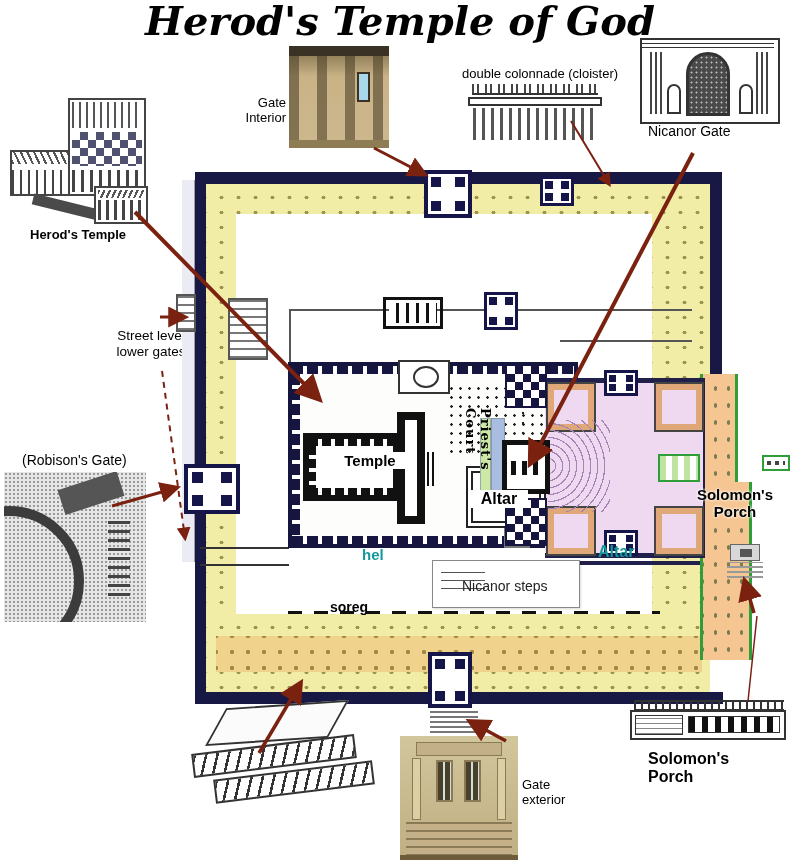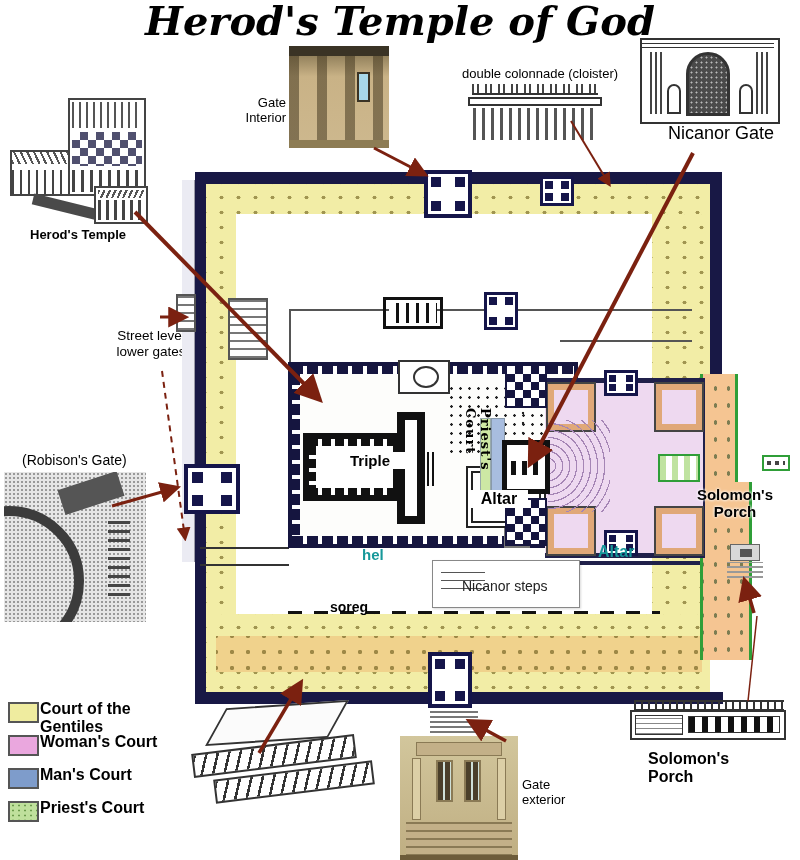--- a/index.html
+++ b/index.html
@@ -92,21 +92,21 @@
     <i class="abs" style="left:13px;top:4px;width:26px;height:22px;border:2px solid #333;border-radius:50%;background:#fff;"></i>
   </div>
 
   <div class="abs" style="left:303px;top:433px;width:96px;height:68px;background:#fff;border:6px solid #111;z-index:9;">
     <i class="cham-h" style="left:0;top:0;width:84px;height:7px;background-image:repeating-linear-gradient(90deg,#111 0 9px,#fff 9px 13px);"></i>
     <i class="cham-h" style="left:0;bottom:0;width:84px;height:7px;background-image:repeating-linear-gradient(90deg,#111 0 9px,#fff 9px 13px);"></i>
     <i class="cham-v" style="left:0;top:7px;width:7px;height:42px;background-image:repeating-linear-gradient(180deg,#111 0 9px,#fff 9px 13px);"></i>
   </div>
   <div class="abs" style="left:397px;top:412px;width:28px;height:112px;background:#fff;border:8px solid #111;z-index:9;"></div>
   <div class="abs" style="left:427px;top:452px;width:10px;height:34px;background-image:repeating-linear-gradient(90deg,#111 0 2px,transparent 2px 5px);z-index:9;"></div>
-  <div class="lbl" style="left:330px;top:452px;width:80px;text-align:center;font-weight:bold;font-size:15px;background:#fff;z-index:12;">Triple</div>
+  <div class="lbl" style="left:330px;top:452px;width:80px;text-align:center;font-weight:bold;font-size:15px;background:#fff;z-index:12;">Temple</div>
 
   <div class="abs" style="left:466px;top:466px;width:80px;height:62px;background:#fff;border:7px double #222;z-index:9;"></div>
   <div class="abs" style="left:504px;top:528px;width:26px;height:20px;background:#fff;border:2px solid #777;z-index:9;"></div>
   <div class="lbl" style="left:470px;top:490px;width:58px;text-align:center;font-weight:bold;font-size:16px;background:#fff;z-index:12;">Altar</div>
 
   <div class="abs" style="left:447px;top:384px;width:97px;height:70px;background-image:radial-gradient(#222 1.1px,transparent 1.5px);background-size:9px 9px;z-index:9;"></div>
 
   <div class="abs" style="left:480px;top:418px;width:11px;height:88px;background:#cde8a4;border:1px solid #9aa;z-index:9;"></div>
   <div class="abs" style="left:491px;top:418px;width:14px;height:88px;background:#a8bddf;border:1px solid #89a;z-index:9;"></div>
   <div class="lbl" style="left:462px;top:408px;height:110px;writing-mode:vertical-rl;font-family:'DejaVu Serif',serif;
@@ -213,21 +213,21 @@
   <div class="lbl" style="left:462px;top:67px;width:180px;font-size:13px;">double colonnade (cloister)</div>
 
   <div class="sketch" style="left:640px;top:38px;width:136px;height:82px;background:#fff;border:2px solid #333;">
     <i class="abs" style="left:0;top:0;width:132px;height:8px;background-image:repeating-linear-gradient(0deg,#333 0 1.5px,transparent 1.5px 4px);"></i>
     <i class="abs" style="left:44px;top:12px;width:44px;height:64px;border:3px solid #333;border-radius:22px 22px 0 0;background:#4a4a4a;background-image:radial-gradient(#bbb .8px,transparent 1.2px);background-size:5px 5px;"></i>
     <i class="abs" style="left:8px;top:12px;width:14px;height:62px;background-image:repeating-linear-gradient(90deg,#444 0 2px,transparent 2px 5px);"></i>
     <i class="abs" style="right:8px;top:12px;width:14px;height:62px;background-image:repeating-linear-gradient(90deg,#444 0 2px,transparent 2px 5px);"></i>
     <i class="abs" style="left:25px;top:44px;width:14px;height:30px;border:2px solid #333;border-radius:7px 7px 0 0;background:#fff;"></i>
     <i class="abs" style="right:25px;top:44px;width:14px;height:30px;border:2px solid #333;border-radius:7px 7px 0 0;background:#fff;"></i>
   </div>
-  <div class="lbl" style="left:668px;top:123px;font-size:18px;">Nicanor Gate</div>
+  <div class="lbl" style="left:648px;top:123px;font-size:14px;">Nicanor Gate</div>
 
   <div class="lbl" style="left:22px;top:452px;font-size:14px;">(Robison's Gate)</div>
   <div class="sketch" style="left:4px;top:472px;width:142px;height:150px;overflow:hidden;background-color:#e6e6e6;
               background-image:radial-gradient(#999 .8px,transparent 1.1px);background-size:4px 4px;">
     <i class="abs" style="left:-70px;top:34px;width:150px;height:150px;border:10px solid #3c3c3c;border-radius:50%;"></i>
     <i class="abs" style="left:56px;top:8px;width:62px;height:26px;background:#555;transform:rotate(-18deg);"></i>
     <i class="abs" style="left:104px;top:44px;width:22px;height:80px;background-image:repeating-linear-gradient(0deg,#444 0 3px,transparent 3px 9px);"></i>
   </div>
 
   <div class="sketch" style="left:188px;top:698px;width:195px;height:108px;">
@@ -255,30 +255,20 @@
     <i class="abs" style="left:0;top:14px;width:156px;height:30px;background:#fff;border:2px solid #333;"></i>
     <i class="abs" style="left:5px;top:19px;width:48px;height:20px;border:1px solid #333;background-image:repeating-linear-gradient(0deg,#888 0 1px,transparent 1px 5px);"></i>
     <i class="abs" style="left:58px;top:20px;width:92px;height:17px;border:1px solid #333;background-image:repeating-linear-gradient(90deg,#111 0 6px,transparent 6px 13px);"></i>
   </div>
   <div class="lbl pre" style="left:648px;top:750px;width:110px;font-weight:bold;font-size:16px;">Solomon's
 Porch</div>
 
   <div class="lbl pre" style="left:110px;top:328px;width:82px;text-align:center;font-size:13.5px;">Street level
 lower gates</div>
 
-  <div class="abs" style="left:0;top:696px;width:190px;height:135px;z-index:30;">
-    <div class="legend-swatch" style="top:6px;background:#efec9f;"></div>
-    <div class="lbl" style="left:40px;top:4px;font-weight:bold;font-size:16px;">Court of the Gentiles</div>
-    <div class="legend-swatch" style="top:39px;background:#eaa7de;"></div>
-    <div class="lbl" style="left:40px;top:37px;font-weight:bold;font-size:16px;">Woman's Court</div>
-    <div class="legend-swatch" style="top:72px;background:#7e9ccb;"></div>
-    <div class="lbl" style="left:40px;top:70px;font-weight:bold;font-size:16px;">Man's Court</div>
-    <div class="legend-swatch" style="top:105px;background:#bfe09c;background-image:radial-gradient(#6a9a4a 1px,transparent 1.4px);background-size:6px 5px;"></div>
-    <div class="lbl" style="left:40px;top:103px;font-weight:bold;font-size:16px;">Priest's Court</div>
-  </div>
 
   <svg width="800" height="860" style="position:absolute;left:0;top:0;z-index:40;pointer-events:none;">
     <defs>
       <marker id="ah" viewBox="0 0 10 10" refX="7.5" refY="5" markerWidth="7" markerHeight="7" orient="auto-start-reverse">
         <path d="M0,0 L10,5 L0,10 z" fill="#7b2110"></path>
       </marker>
     </defs>
     <line x1="135" y1="212" x2="318" y2="398" stroke="#7b2110" stroke-width="4" marker-end="url(#ah)"></line>
     <line x1="374" y1="148" x2="424" y2="174" stroke="#7b2110" stroke-width="3" marker-end="url(#ah)"></line>
     <line x1="571" y1="121" x2="609" y2="184" stroke="#7b2110" stroke-width="2" marker-end="url(#ah)"></line>

